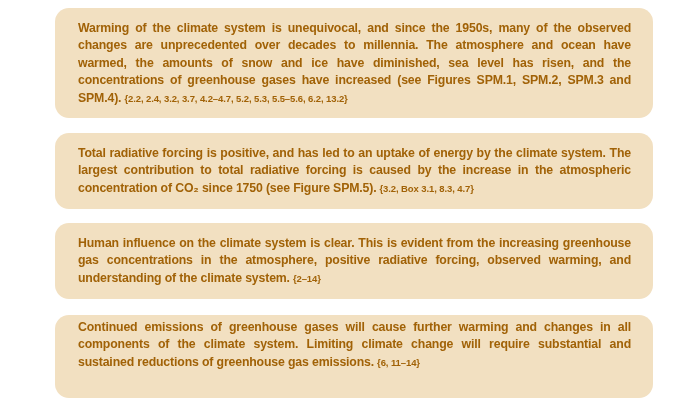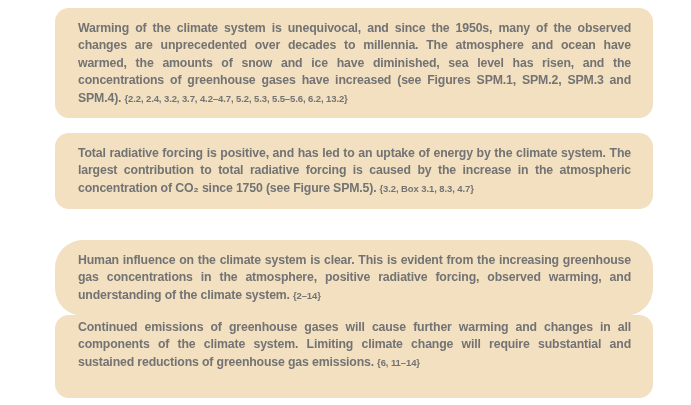--- a/index.html
+++ b/index.html
@@ -18,25 +18,25 @@
     position: absolute;
     left: 55px;
     width: 598px;
     box-sizing: border-box;
     background: #f2e0c1;
     border-radius: 14px;
     padding: 12px 22px 11px 23px;
   }
   .box-1 { top: 8px;   min-height: 108px; }
   .box-2 { top: 133px; min-height: 76px; }
-  .box-3 { top: 240px; min-height: 76px; border-radius: 28px; }
+  .box-3 { top: 223px; min-height: 76px; }
   .box-4 { top: 315px; min-height: 83px; padding-top: 4px; }
   .statement-text {
     margin: 0;
-    color: #737373;
+    color: #a16207;
     font-weight: bold;
     font-size: 12.3px;
     line-height: 17.4px;
     letter-spacing: -0.15px;
     text-align: justify;
   }
   .chapter-citation {
     font-size: 9.5px;
     letter-spacing: -0.1px;
     margin-left: 3px;

